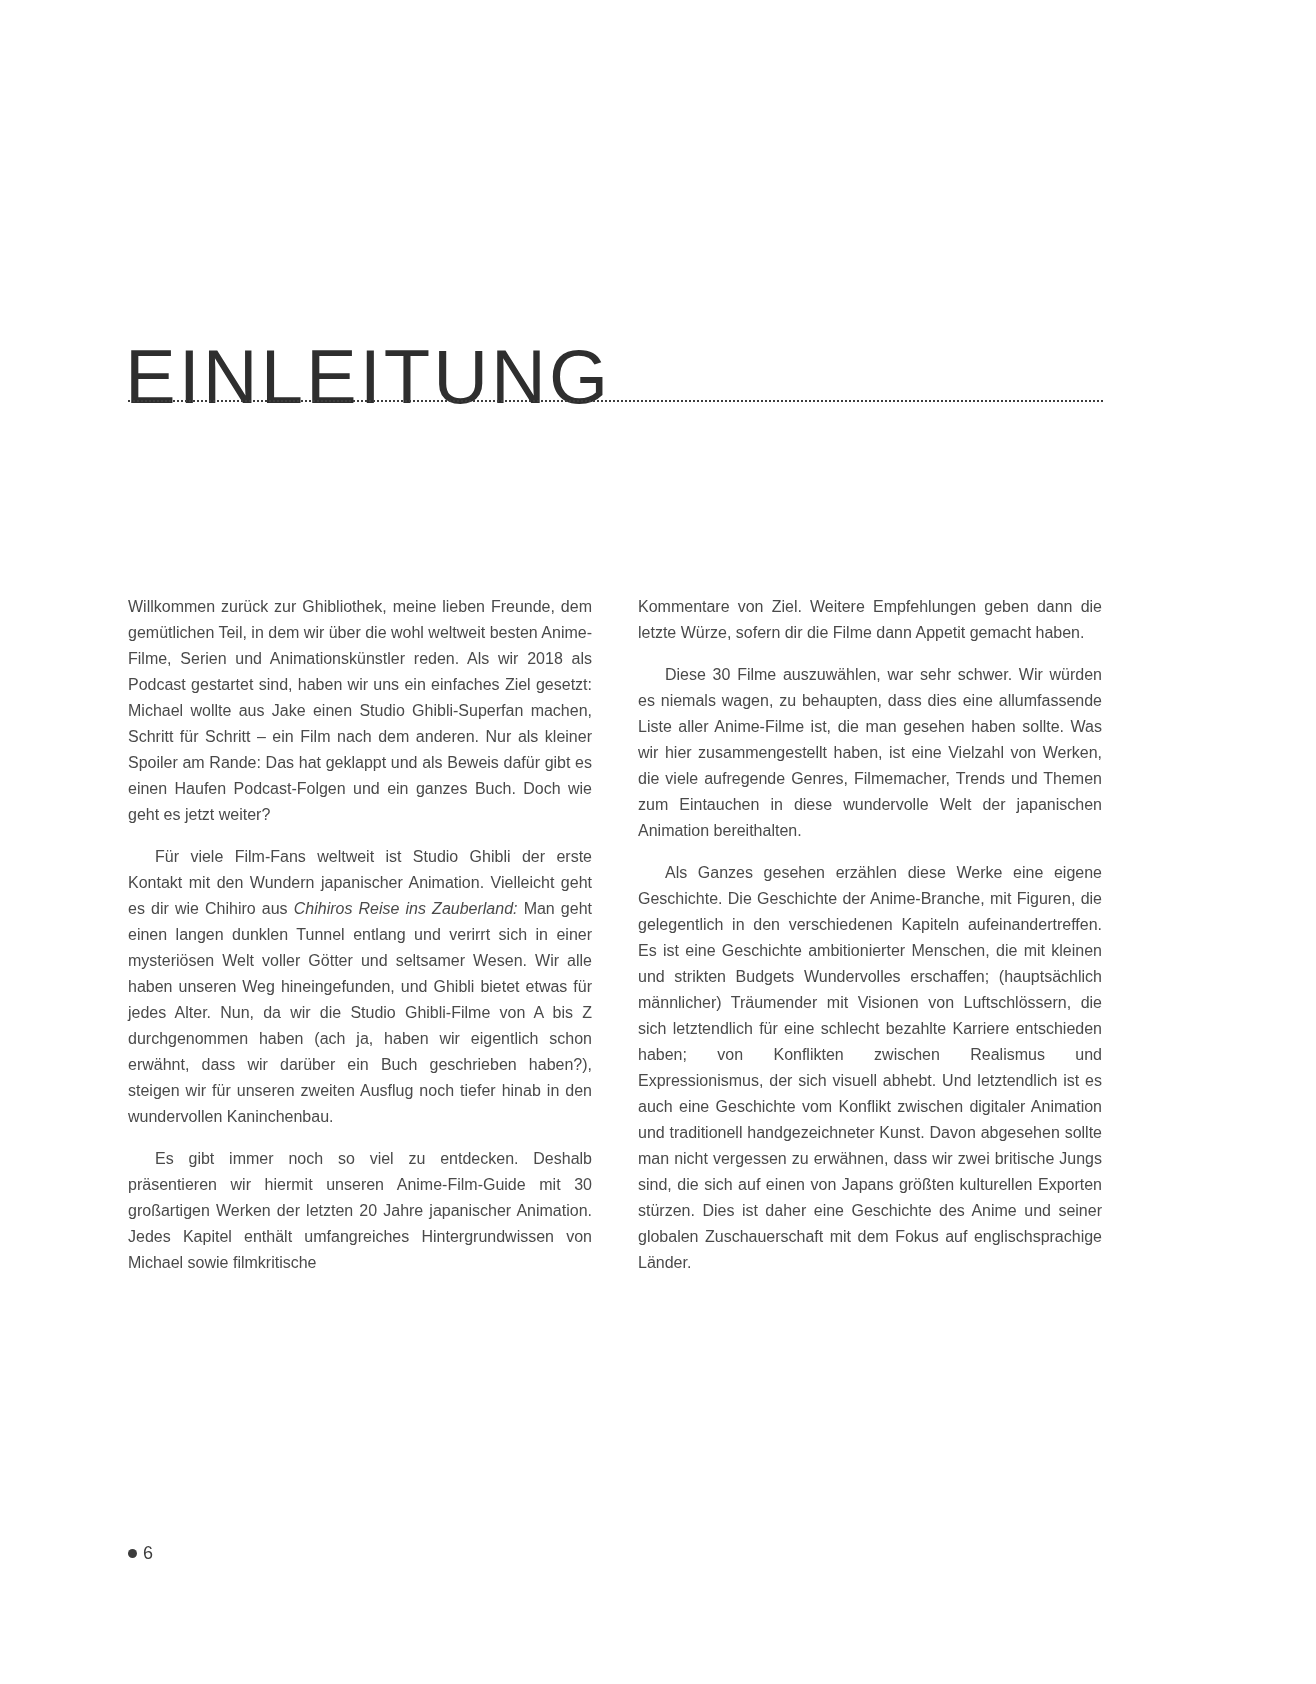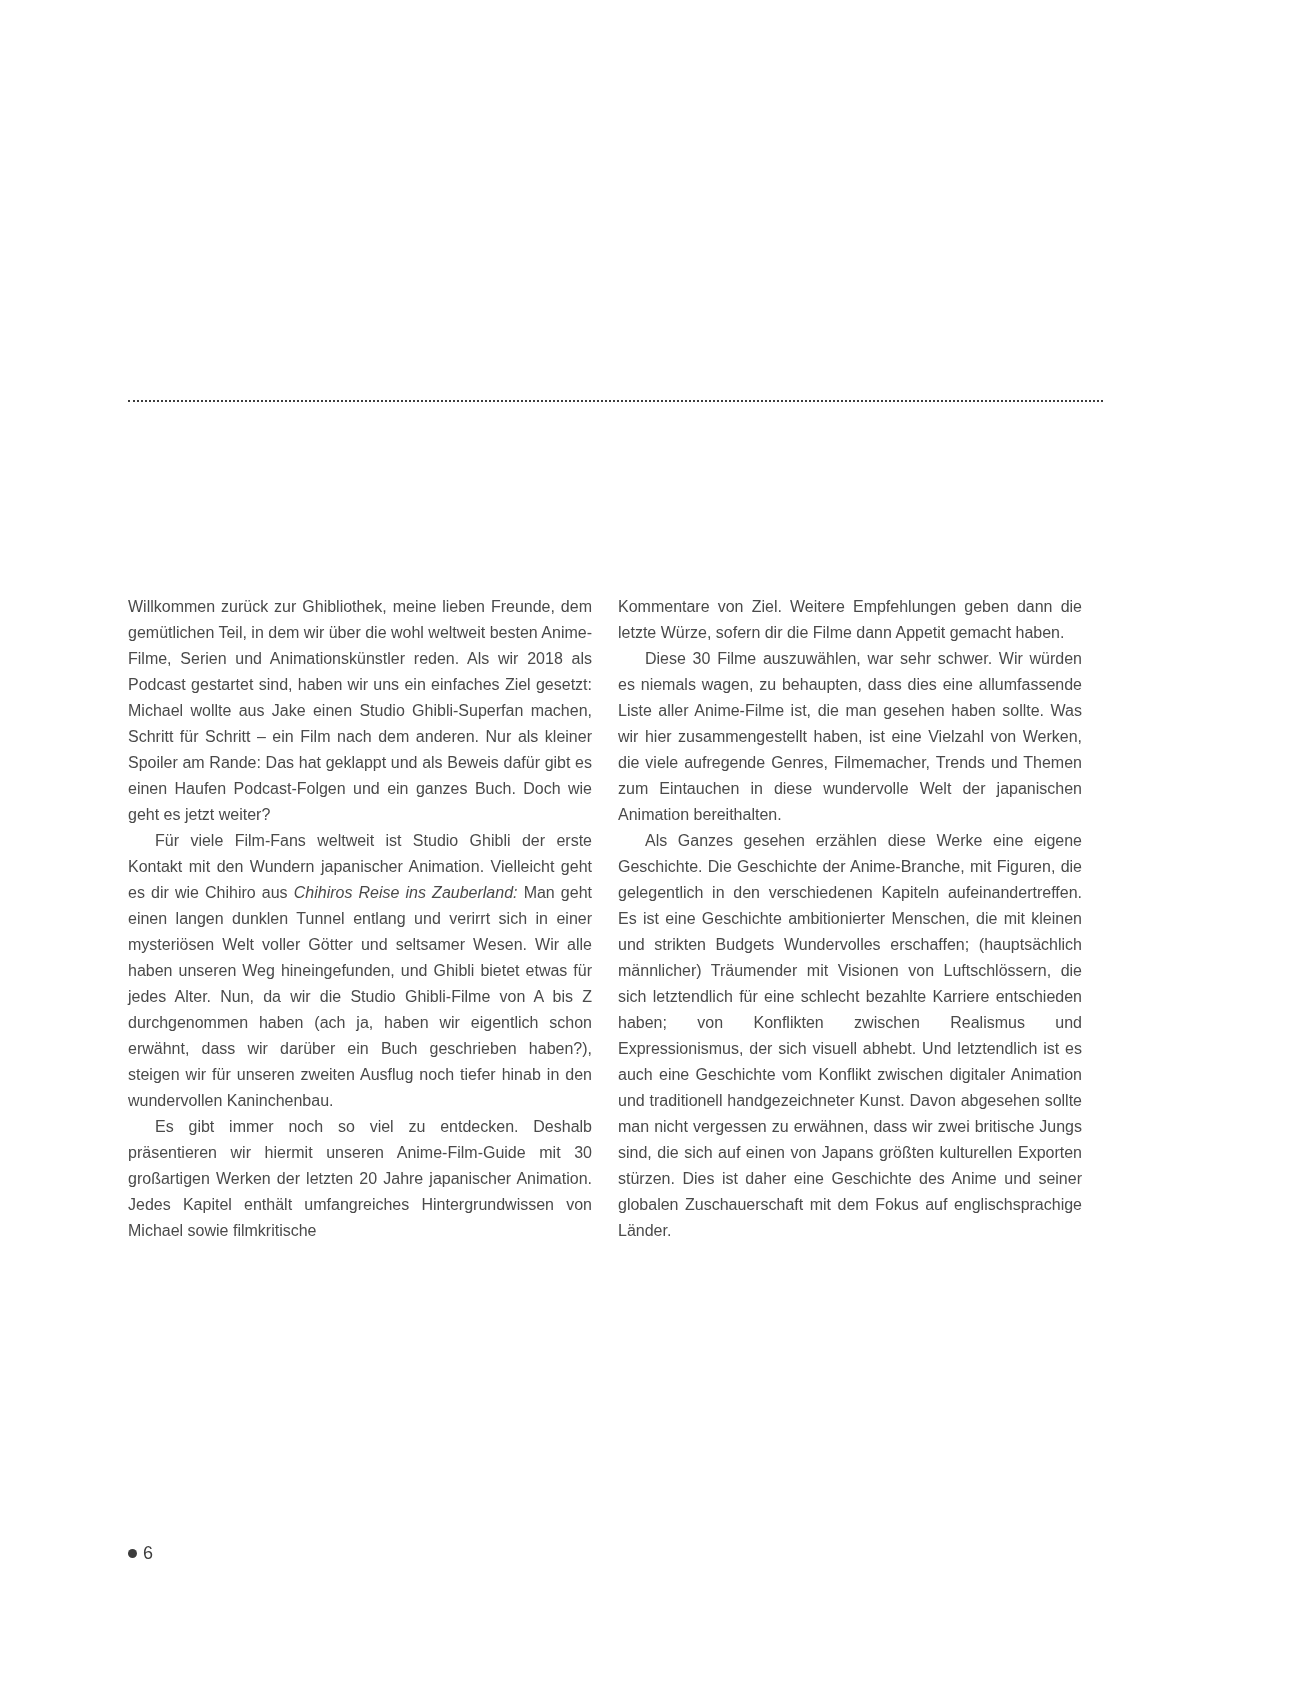--- a/index.html
+++ b/index.html
@@ -36,35 +36,36 @@
     width: 975px;
     height: 0;
     border-bottom: 2px dotted #3c3c3c;
   }
   .columns {
     position: absolute;
     left: 128px;
     top: 594px;
     width: 975px;
     display: flex;
-    gap: 26px;
+    gap: 46px;
   }
   .column {
     width: 464px;
     text-align: justify;
     font-size: 16px;
     line-height: 26px;
     font-weight: 300;
     color: #4a4a4a;
   }
   .column p {
     margin: 0;
   }
   .column p.indent {
     text-indent: 27px;
+    margin-top: 16px;
   }
   .italic { font-style: italic; }
   .bold { font-weight: bold; color: #333333; }
   .caption {
     position: absolute;
     left: 638px;
     top: 1366px;
     width: 452px;
     font-size: 14.5px;
     line-height: 22px;
@@ -87,20 +88,21 @@
     border-radius: 50%;
     background: #3c3c3c;
     display: inline-block;
   }
 </style>
 </head>
 <body>
 
 <div class="page">
 
+  <h1 class="title">EINLEITUNG</h1>
 
   <div class="dotted-rule"></div>
 
   <div class="columns">
     <div class="column">
         <p><span>Willkommen zurück zur Ghibliothek, meine lieben Freunde, dem gemütlichen Teil, in dem wir über die wohl weltweit besten Anime-Filme, Serien und Animationskünstler reden. Als wir 2018 als Podcast gestartet sind, haben wir uns ein einfaches Ziel gesetzt: Michael wollte aus Jake einen Studio Ghibli-Superfan machen, Schritt für Schritt – ein Film nach dem anderen. Nur als kleiner Spoiler am Rande: Das hat geklappt und als Beweis dafür gibt es einen Haufen Podcast-Folgen und ein ganzes Buch. Doch wie geht es jetzt weiter?</span></p>
         <p class="indent"><span>Für viele Film-Fans weltweit ist Studio Ghibli der erste Kontakt mit den Wundern japanischer Animation. Vielleicht geht es dir wie Chihiro aus </span><span class="italic">Chihiros Reise ins Zauberland:</span><span> Man geht einen langen dunklen Tunnel entlang und verirrt sich in einer mysteriösen Welt voller Götter und seltsamer Wesen. Wir alle haben unseren Weg hineingefunden, und Ghibli bietet etwas für jedes Alter. Nun, da wir die Studio Ghibli-Filme von A bis Z durchgenommen haben (ach ja, haben wir eigentlich schon erwähnt, dass wir darüber ein Buch geschrieben haben?), steigen wir für unseren zweiten Ausflug noch tiefer hinab in den wundervollen Kaninchenbau.</span></p>
         <p class="indent"><span>Es gibt immer noch so viel zu entdecken. Deshalb präsentieren wir hiermit unseren Anime-Film-Guide mit 30 großartigen Werken der letzten 20 Jahre japanischer Animation. Jedes Kapitel enthält umfangreiches Hintergrundwissen von Michael sowie filmkritische</span></p>
       </div>
     <div class="column">

